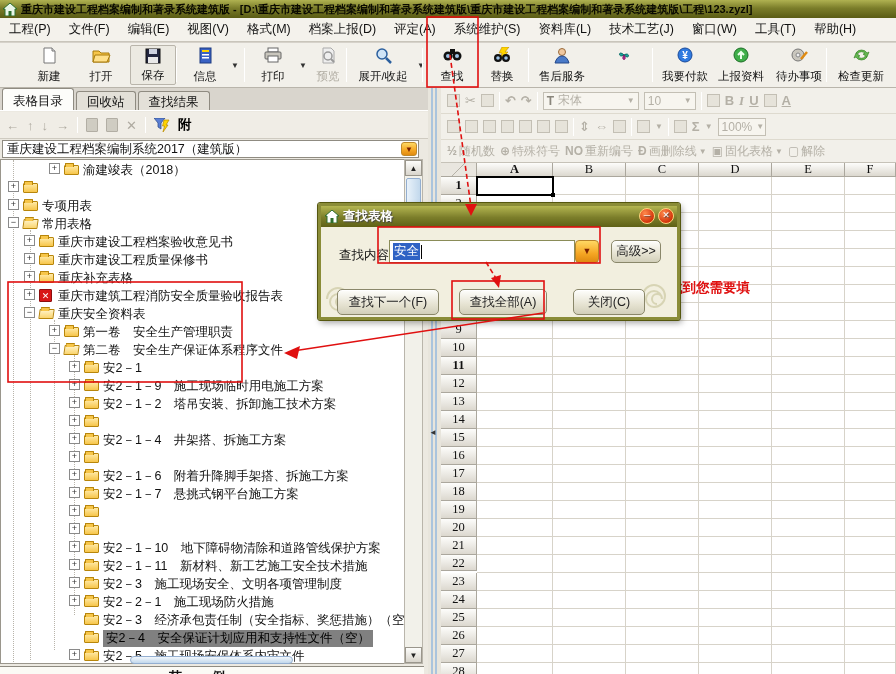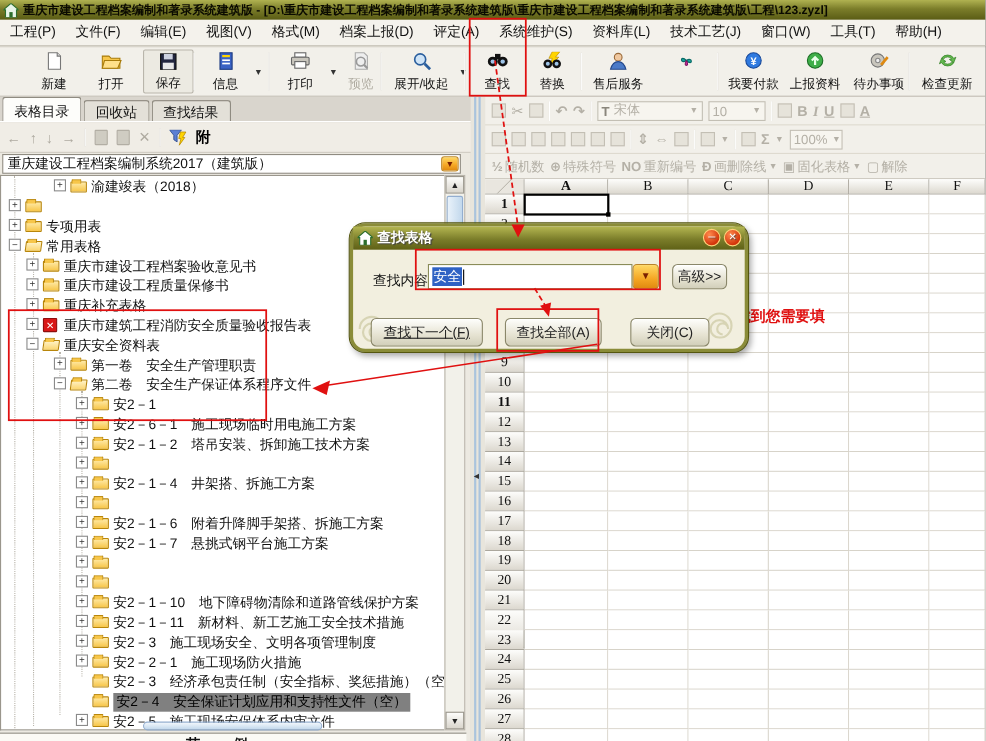--- a/index.html
+++ b/index.html
@@ -100,21 +100,21 @@
     border-bottom:1px solid #aba79d;text-align:center;font-family:"Liberation Serif","DejaVu Serif",serif;
     font-size:12.5px;color:#111;}
   .gcell{position:absolute;border-right:1px solid #d7d3c9;border-bottom:1px solid #d7d3c9;background:#fff;}
   #selcell{position:absolute;border:2px solid #000;background:transparent;}
   #selcell::after{content:"";position:absolute;right:-3px;bottom:-3px;width:4px;height:4px;background:#000;}
   
   #hint{position:absolute;left:669px;top:279px;color:#e01010;font-size:13.5px;font-weight:bold;
     z-index:5;white-space:nowrap;}
   
   #dialog{position:absolute;left:318px;top:203px;width:362px;height:117px;z-index:10;
-    background:#f2efdf;border:3px solid #8a8c38;outline:1px solid #55570f;border-radius:14px;
+    background:#f2efdf;border:3px solid #8a8c38;outline:1px solid #55570f;border-radius:2px;
     box-shadow:2px 3px 6px rgba(0,0,0,.35);}
   #dlg-title{position:absolute;left:0;top:0;width:356px;height:21px;
     background:linear-gradient(#b4b651,#7b7d2a 55%,#5f6116);display:flex;align-items:center;
     padding-left:4px;color:#fff;font-weight:bold;font-size:12.5px;text-shadow:1px 1px 1px #444;}
   .dlg-circle{position:absolute;top:2px;width:16px;height:16px;border-radius:50%;
     background:radial-gradient(circle at 35% 30%,#ff8a4d,#d2340a 70%);border:1.5px solid #ffd27a;
     color:#fff;font-size:9px;font-weight:bold;text-align:center;line-height:13px;}
   #dlg-body{position:absolute;left:0;top:21px;width:356px;height:90px;}
   #dlg-label{position:absolute;left:18px;top:20px;font-size:12.5px;}
   #dlg-field{position:absolute;left:68px;top:13px;width:186px;height:23px;background:#fff;
@@ -378,21 +378,21 @@
           <span class="tlabel" style="left:82px">第二卷　安全生产保证体系程序文件</span>
         </div>
         <div class="trow">
           <span class="ebox" style="left:68px">+</span>
           <span class="fold" style="left:83px"></span>
           <span class="tlabel" style="left:102px">安2－1</span>
         </div>
         <div class="trow">
           <span class="ebox" style="left:68px">+</span>
           <span class="fold" style="left:83px"></span>
-          <span class="tlabel" style="left:102px">安2－6－1　施工现场临时用电施工方案</span>
+          <span class="tlabel" style="left:102px">安2－1－9　施工现场临时用电施工方案</span>
         </div>
         <div class="trow">
           <span class="ebox" style="left:68px">+</span>
           <span class="fold" style="left:83px"></span>
           <span class="tlabel" style="left:102px">安2－1－2　塔吊安装、拆卸施工技术方案</span>
         </div>
         <div class="trow">
           <span class="ebox" style="left:68px">+</span>
           <span class="fold" style="left:83px"></span>
         </div>
@@ -700,21 +700,21 @@
         <div class="gcell" style="left: 258px; top: 356px; width: 73px; height: 18px;"></div>
         <div class="gcell" style="left: 331px; top: 356px; width: 73px; height: 18px;"></div>
         <div class="gcell" style="left: 404px; top: 356px; width: 51px; height: 18px;"></div>
         <div class="gh" style="left: 0px; top: 374px; width: 36px; height: 18px; line-height: 17px;">21</div>
         <div class="gcell" style="left: 36px; top: 374px; width: 76px; height: 18px;"></div>
         <div class="gcell" style="left: 112px; top: 374px; width: 73px; height: 18px;"></div>
         <div class="gcell" style="left: 185px; top: 374px; width: 73px; height: 18px;"></div>
         <div class="gcell" style="left: 258px; top: 374px; width: 73px; height: 18px;"></div>
         <div class="gcell" style="left: 331px; top: 374px; width: 73px; height: 18px;"></div>
         <div class="gcell" style="left: 404px; top: 374px; width: 51px; height: 18px;"></div>
-        <div class="gh" style="left: 0px; top: 392px; width: 36px; height: 34px; line-height: 17px;">22</div>
+        <div class="gh" style="left: 0px; top: 392px; width: 36px; height: 16px; line-height: 17px;">22</div>
         <div class="gcell" style="left: 36px; top: 392px; width: 76px; height: 18px;"></div>
         <div class="gcell" style="left: 112px; top: 392px; width: 73px; height: 18px;"></div>
         <div class="gcell" style="left: 185px; top: 392px; width: 73px; height: 18px;"></div>
         <div class="gcell" style="left: 258px; top: 392px; width: 73px; height: 18px;"></div>
         <div class="gcell" style="left: 331px; top: 392px; width: 73px; height: 18px;"></div>
         <div class="gcell" style="left: 404px; top: 392px; width: 51px; height: 18px;"></div>
         <div class="gh" style="left: 0px; top: 410px; width: 36px; height: 18px; line-height: 17px;">23</div>
         <div class="gcell" style="left: 36px; top: 410px; width: 76px; height: 18px;"></div>
         <div class="gcell" style="left: 112px; top: 410px; width: 73px; height: 18px;"></div>
         <div class="gcell" style="left: 185px; top: 410px; width: 73px; height: 18px;"></div>
@@ -779,21 +779,21 @@
       <svg class="swirl" style="left:320px;top:55px;" width="26" height="26" viewBox="0 0 26 26">
         <path d="M2,14 a11,11 0 1,1 11,11 a8,8 0 1,1 8,-8 a5,5 0 1,0 -5,5" fill="none" stroke="#b8b482" stroke-width="2"></path>
       </svg>
       <span id="dlg-label">查找内容:</span>
       <div id="dlg-field">
         <span class="selval">安全</span>
         <span class="caret"></span>
       </div>
       <div id="dlg-drop">▼</div>
       <div id="dlg-adv" class="dlg-btn">高级&gt;&gt;</div>
-      <div class="dlg-btn" style="left:16px;top:62px;width:102px;text-decoration:underline;">
+      <div class="dlg-btn" style="left:16px;top:62px;width:102px;">
           <span>查找下一个(F)</span>
         </div>
       <div class="dlg-btn" style="left:138px;top:62px;width:88px;">
           <span>查找全部(A)</span>
         </div>
       <div class="dlg-btn" style="left:252px;top:62px;width:72px;">
           <span>关闭(C)</span>
         </div>
     </div>
   </div>

